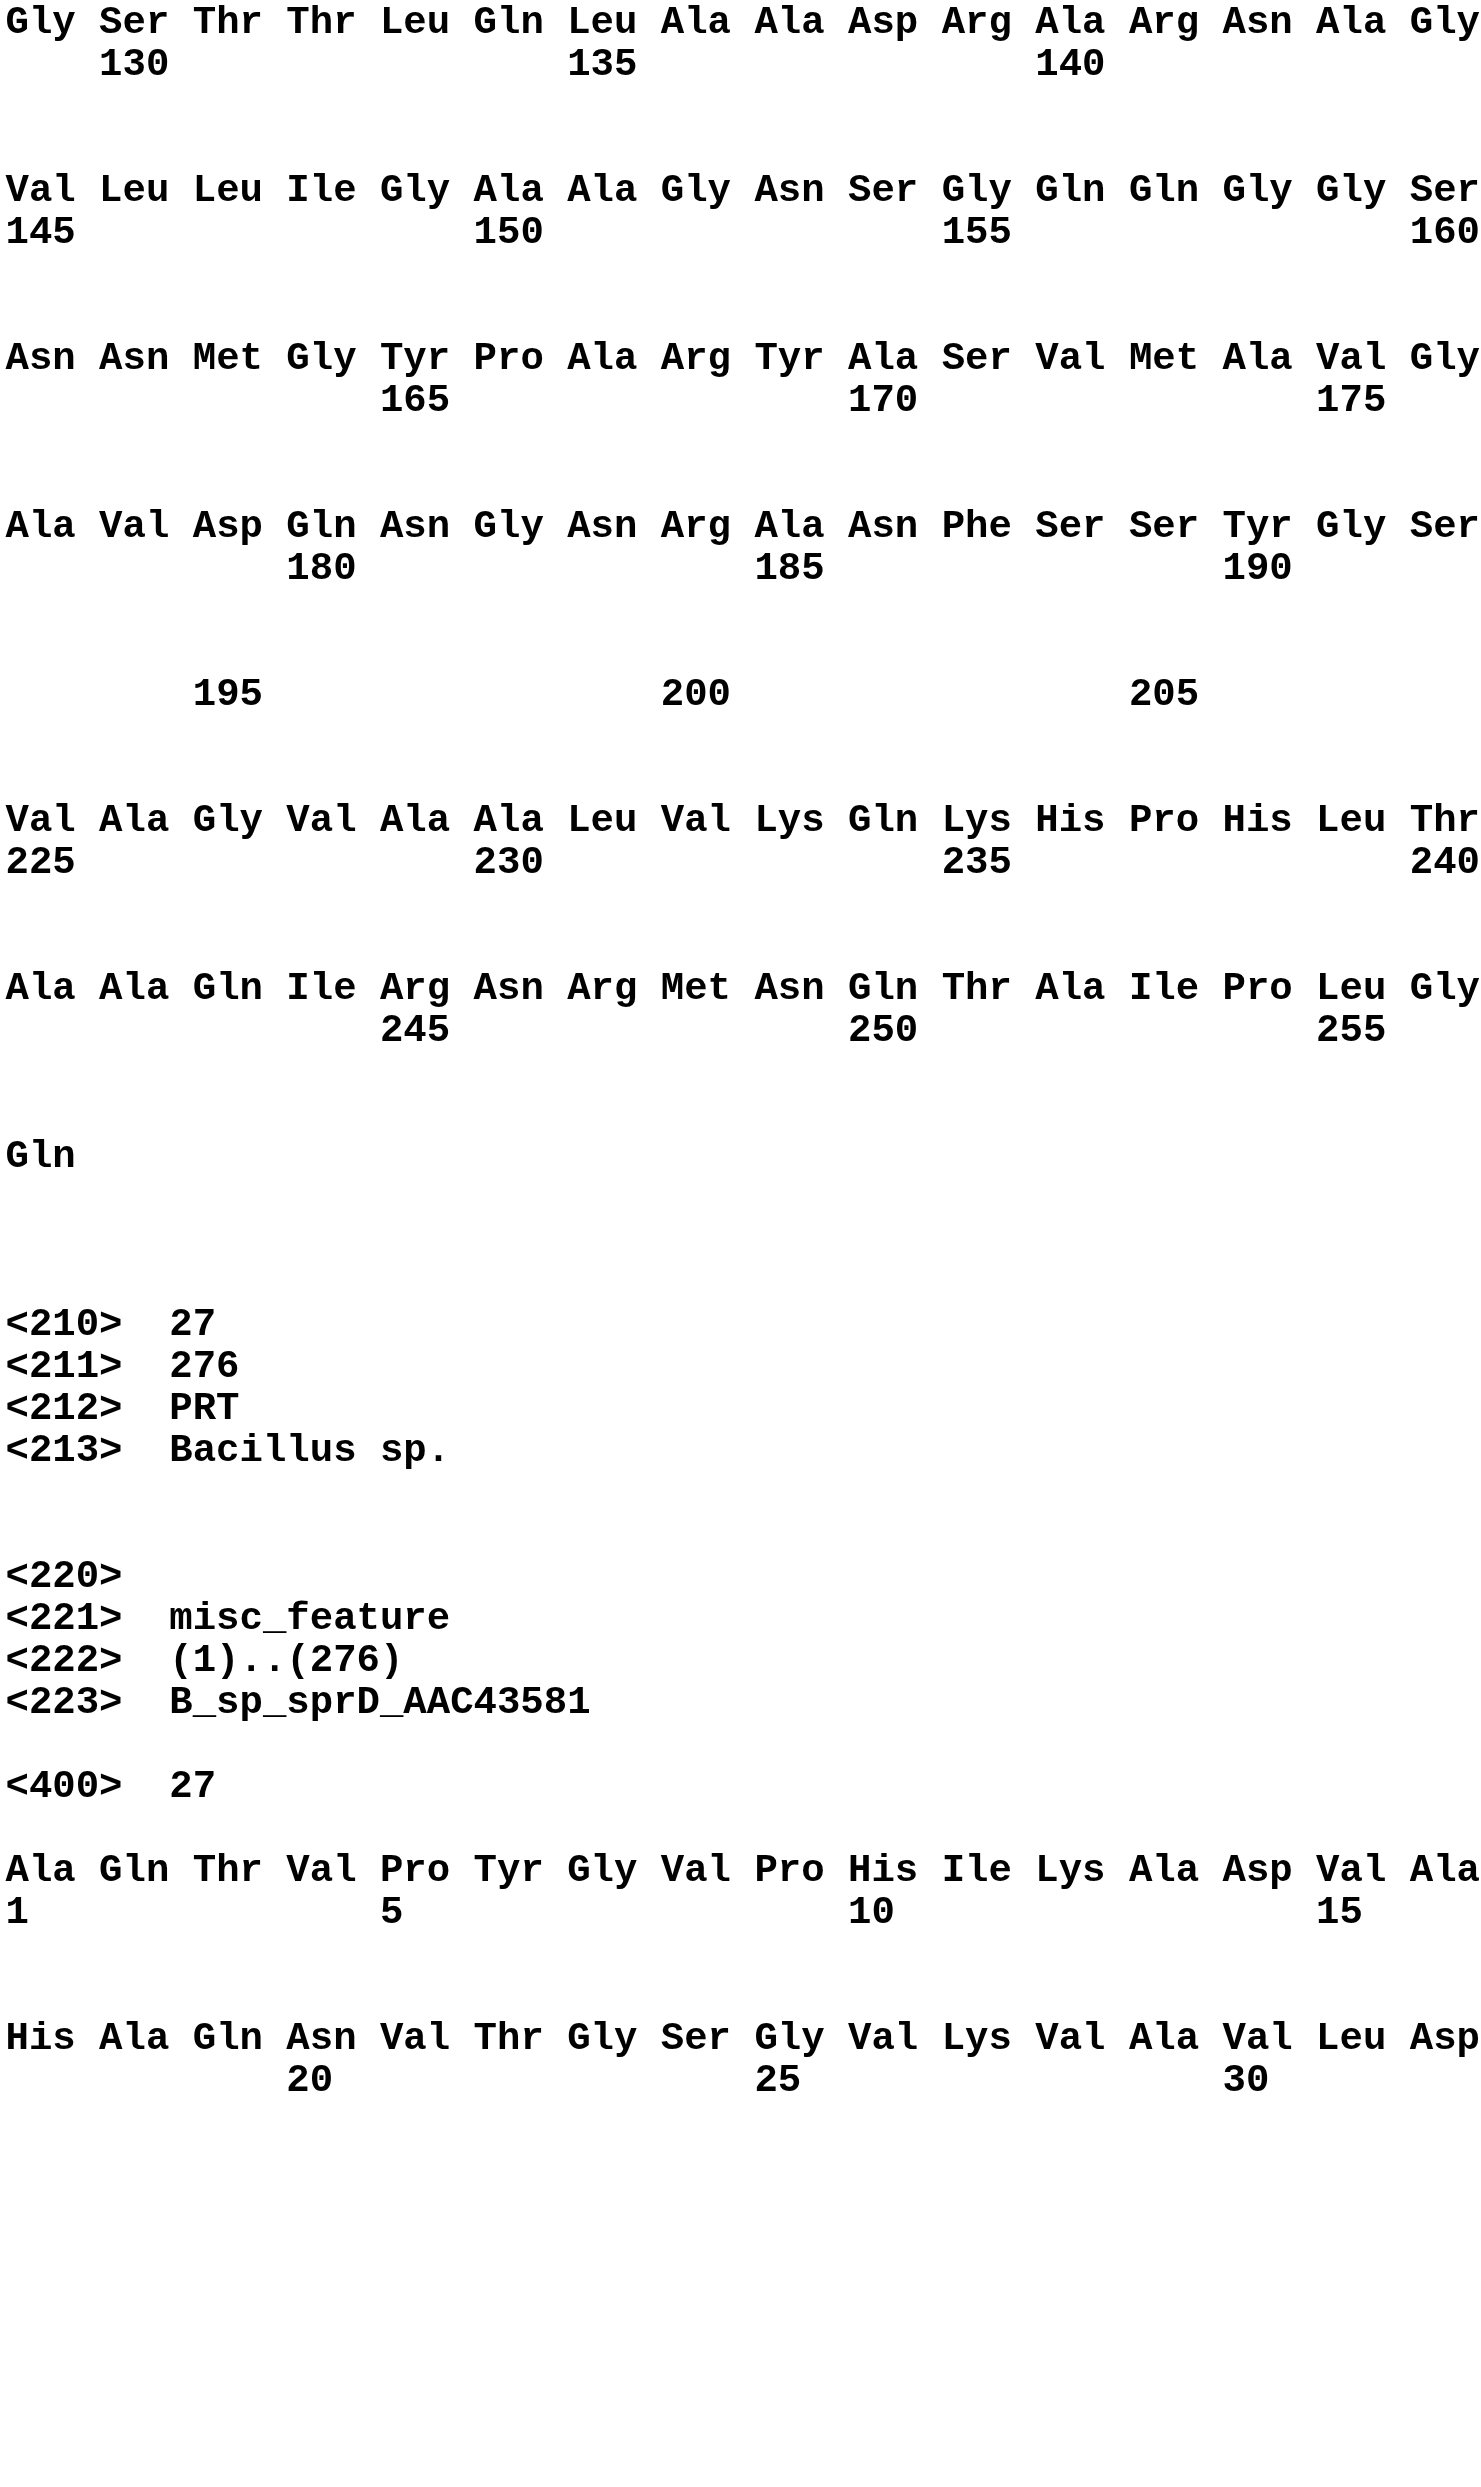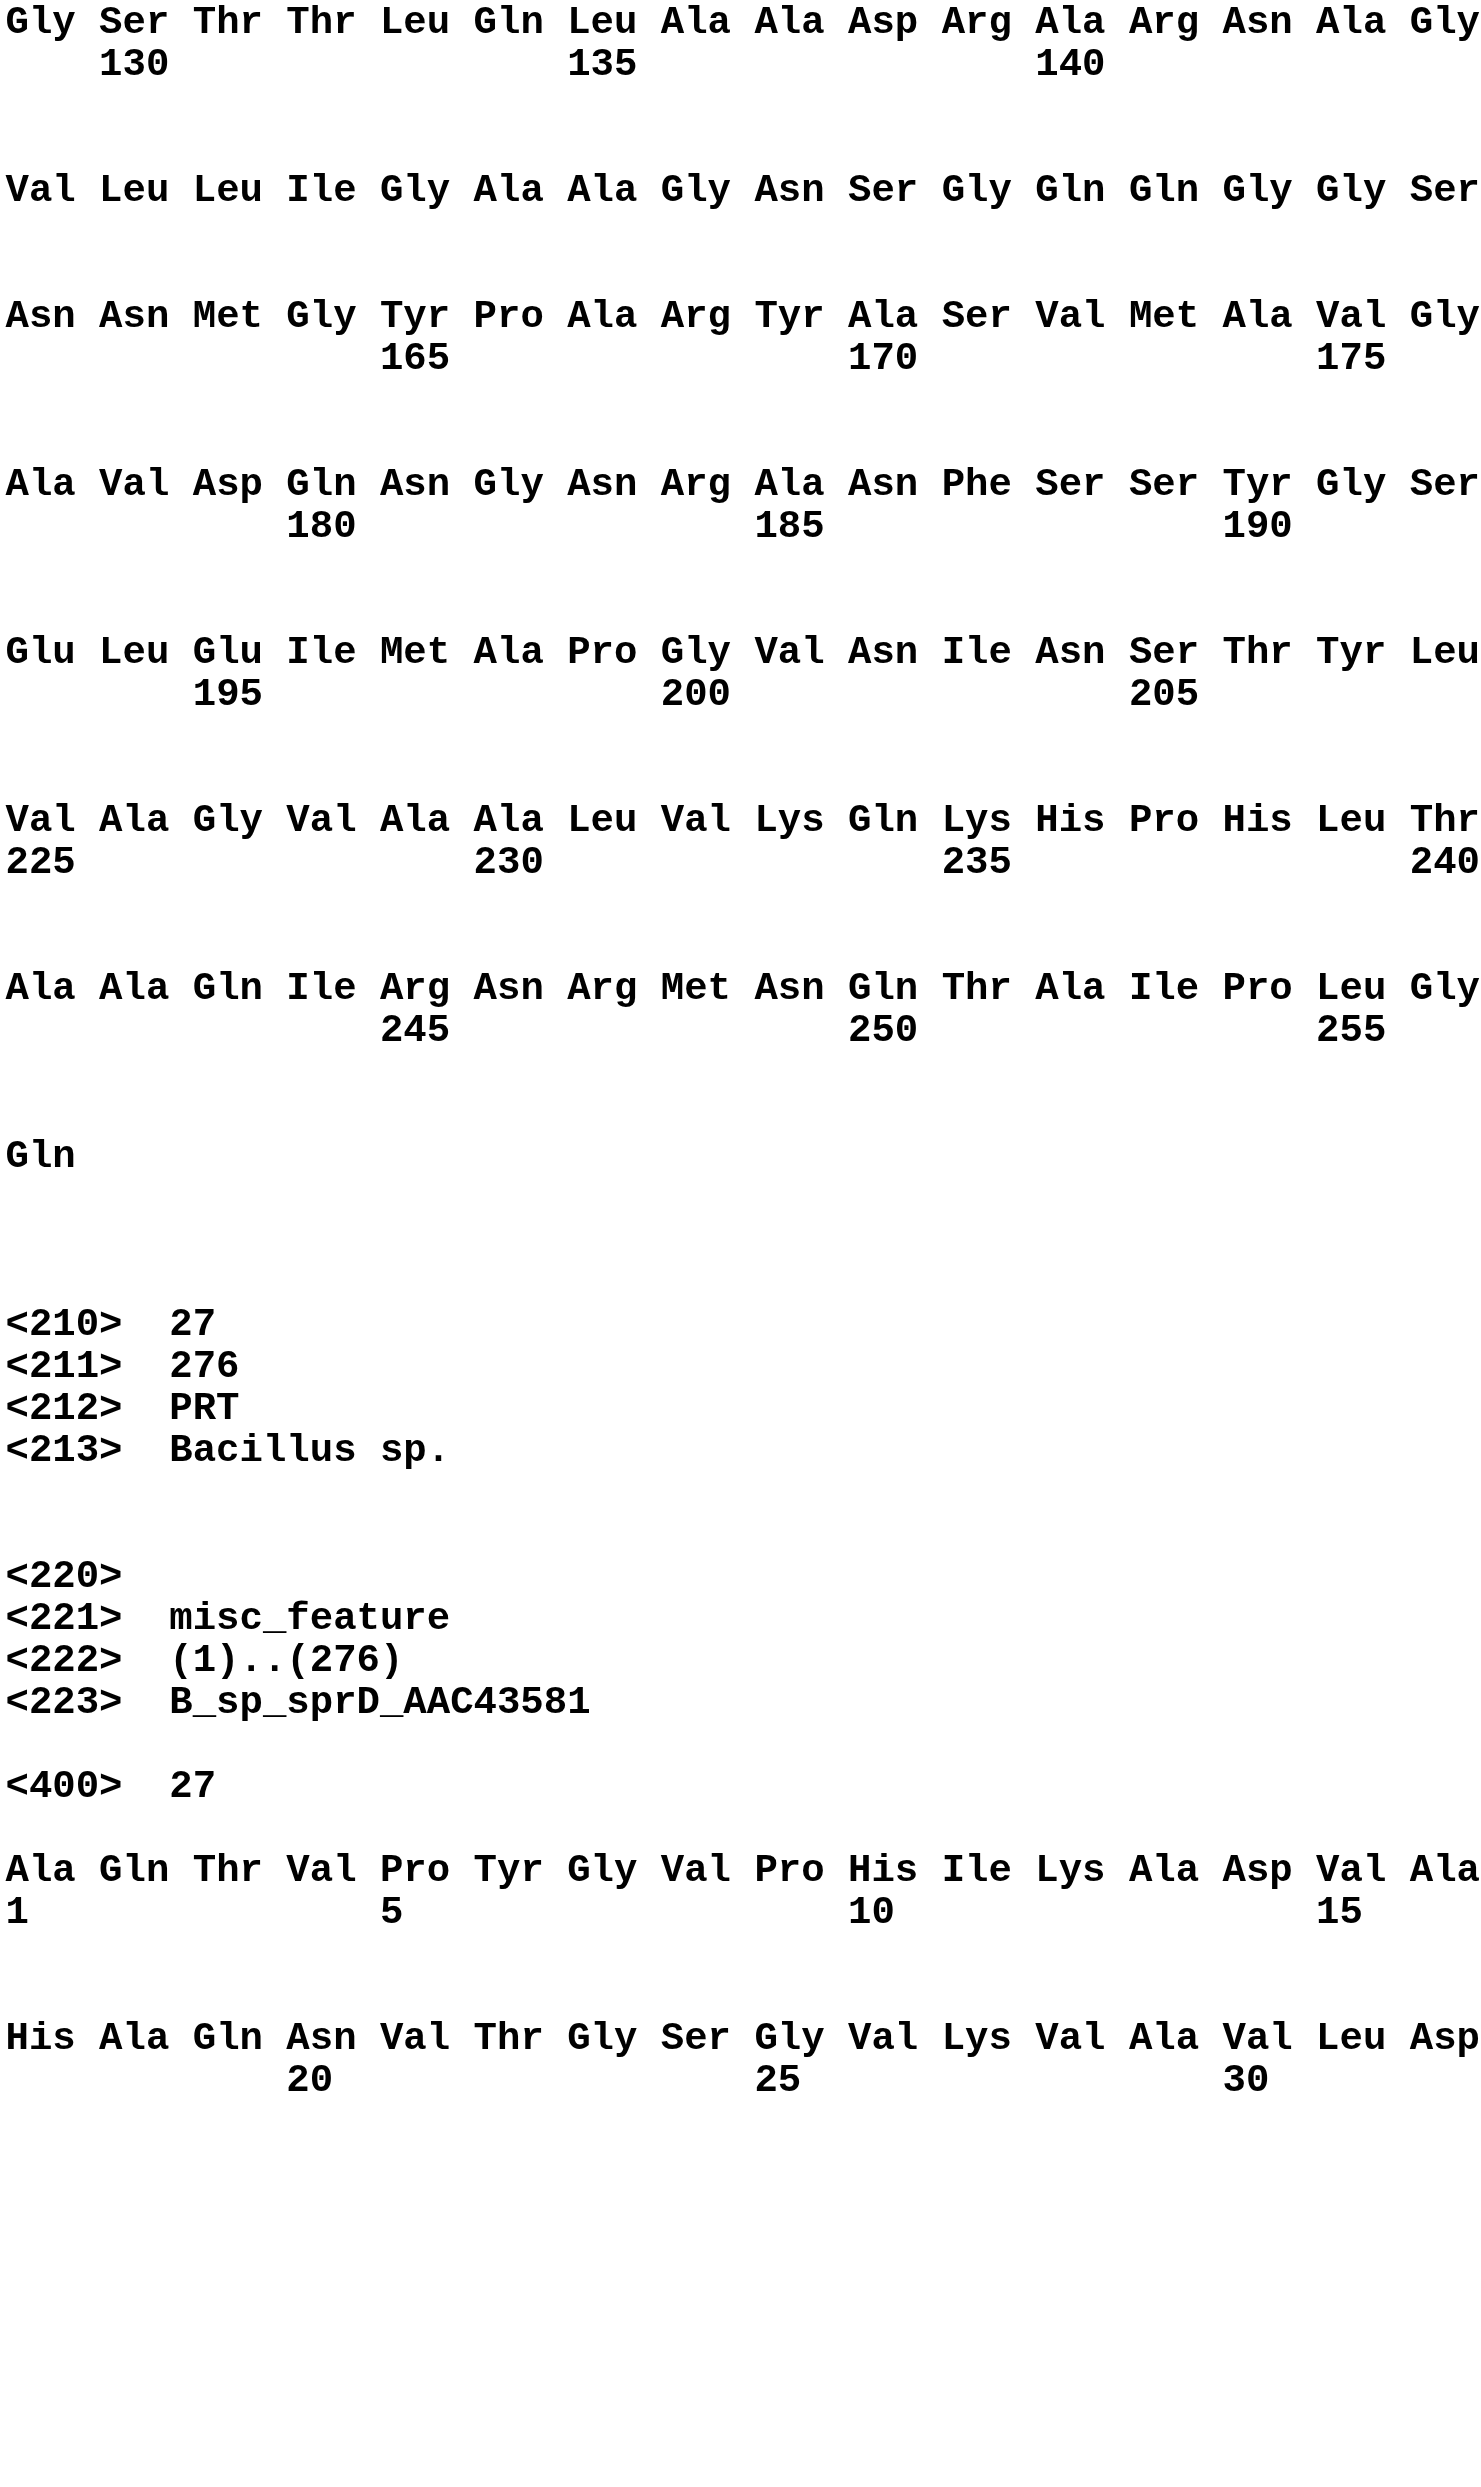--- a/index.html
+++ b/index.html
@@ -51,31 +51,31 @@
 
 <main class="page">
 
   <section class="blocks-upper">
     <div class="block">
       <div class="line">Gly Ser Thr Thr Leu Gln Leu Ala Ala Asp Arg Ala Arg Asn Ala Gly</div>
       <div class="line">    130                 135                 140</div>
     </div>
     <div class="block">
       <div class="line">Val Leu Leu Ile Gly Ala Ala Gly Asn Ser Gly Gln Gln Gly Gly Ser</div>
+      <div class="line">145                 150                 155                 160</div>
     </div>
     <div class="block">
       <div class="line">Asn Asn Met Gly Tyr Pro Ala Arg Tyr Ala Ser Val Met Ala Val Gly</div>
       <div class="line">                165                 170                 175</div>
     </div>
     <div class="block">
       <div class="line">Ala Val Asp Gln Asn Gly Asn Arg Ala Asn Phe Ser Ser Tyr Gly Ser</div>
       <div class="line">            180                 185                 190</div>
     </div>
     <div class="block">
-      <div class="line">Glu Leu Glu Ile Met Ala Pro Gly Val Asn Ile Asn Ser Thr Tyr Leu</div>
       <div class="line">        195                 200                 205</div>
     </div>
     <div class="block">
     </div>
     <div class="block">
       <div class="line">Val Ala Gly Val Ala Ala Leu Val Lys Gln Lys His Pro His Leu Thr</div>
       <div class="line">225                 230                 235                 240</div>
     </div>
     <div class="block">
       <div class="line">Ala Ala Gln Ile Arg Asn Arg Met Asn Gln Thr Ala Ile Pro Leu Gly</div>

